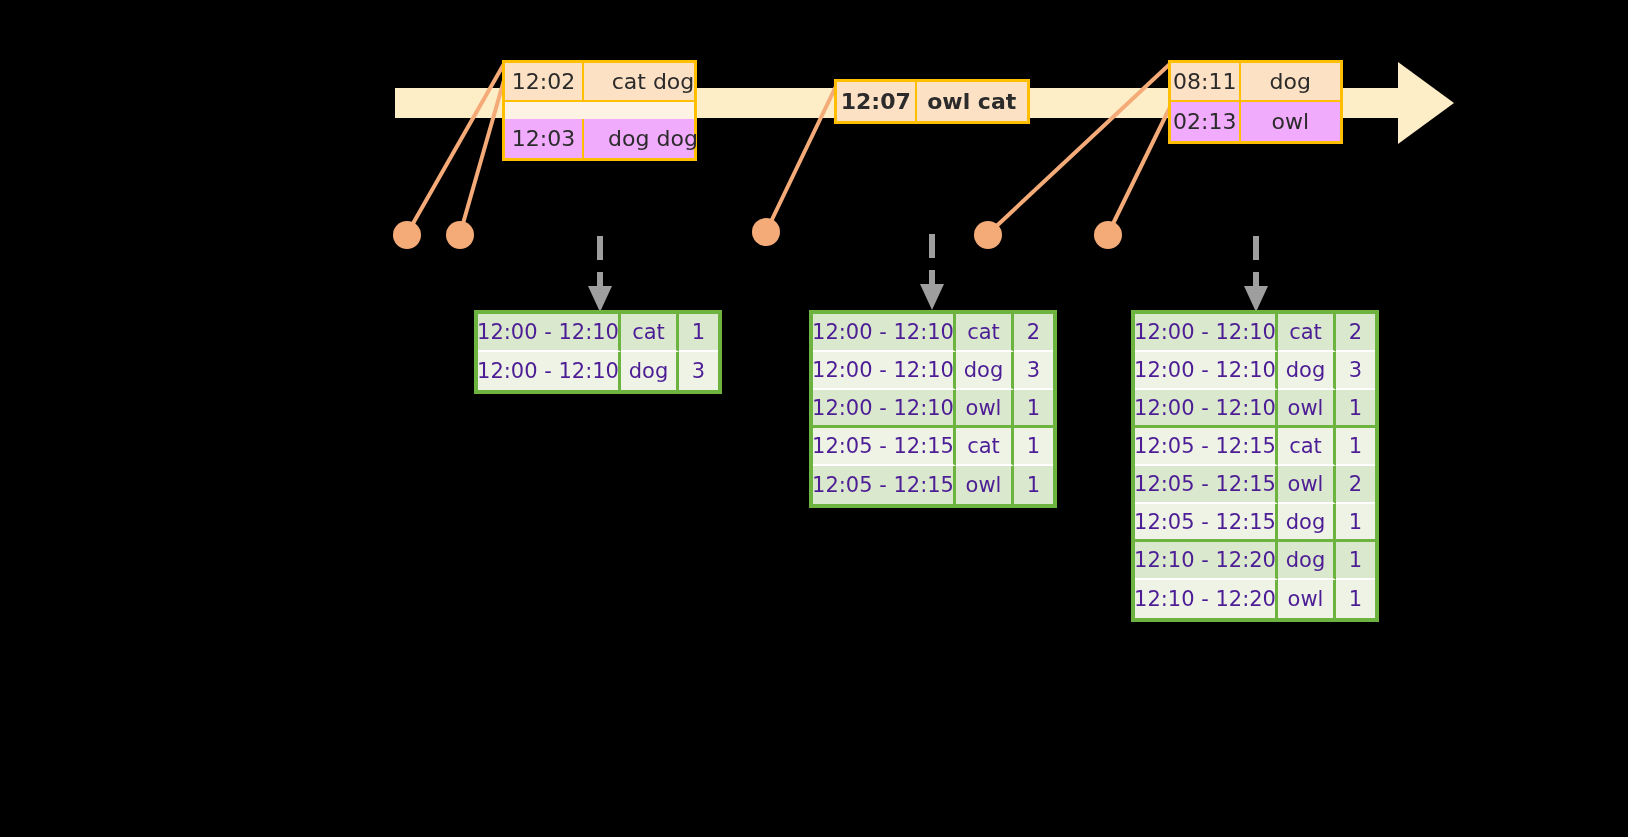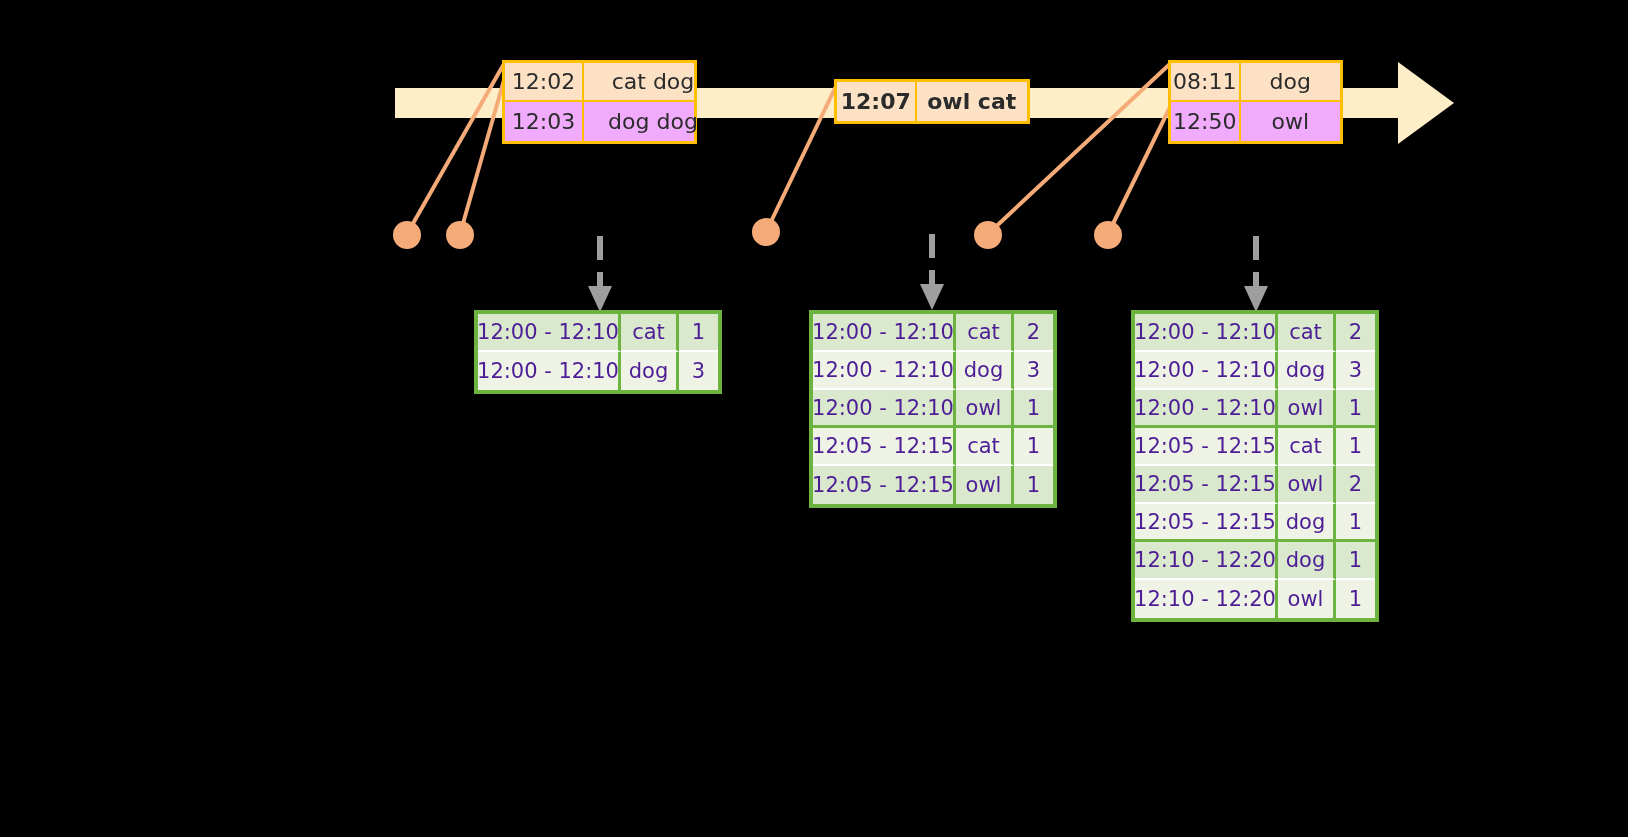--- a/index.html
+++ b/index.html
@@ -63,21 +63,21 @@
     font-size: 22px;
     color: #2b2b2b;
     background: #f0abfc;
     border-right: 2px solid #ffbf00;
     border-bottom: 2px solid #ffbf00;
     white-space: nowrap;
   }
   .evt-row:last-child .evt-cell { border-bottom: none; }
   .evt-cell:last-child { border-right: none; }
 
-  #evt-a { left: 502px; top: 60px; width: 195px; }
+  #evt-a { left: 502px; top: 60px; width: 195px; gap: 17px; }
   #evt-a .evt-time { width: 85px; }
   #evt-a .evt-words { width: 110px; padding-left: 28px; }
 
   #evt-b { left: 834px; top: 79px; width: 196px; font-weight: bold; }
   #evt-b .evt-time { width: 82px; }
   #evt-b .evt-words { width: 114px; }
 
   #evt-c { left: 1168px; top: 60px; width: 175px; }
   #evt-c .evt-time { width: 72px; }
   #evt-c .evt-words { width: 103px; }
@@ -191,21 +191,21 @@
       <div class="evt-cell evt-words">owl cat</div>
     </div>
   </div>
 
   <div class="evt" id="evt-c">
     <div class="evt-row shade">
       <div class="evt-cell evt-time">08:11</div>
       <div class="evt-cell evt-words">dog</div>
     </div>
     <div class="evt-row">
-      <div class="evt-cell evt-time">12:50</div>
+      <div class="evt-cell evt-time">02:13</div>
       <div class="evt-cell evt-words">owl</div>
     </div>
   </div>
 
   <div class="gtable" id="gt-1">
       <div class="grow alt">
         <div class="gcell c-window">12:00 - 12:10</div>
         <div class="gcell c-word">cat</div>
         <div class="gcell c-count">1</div>
       </div>

